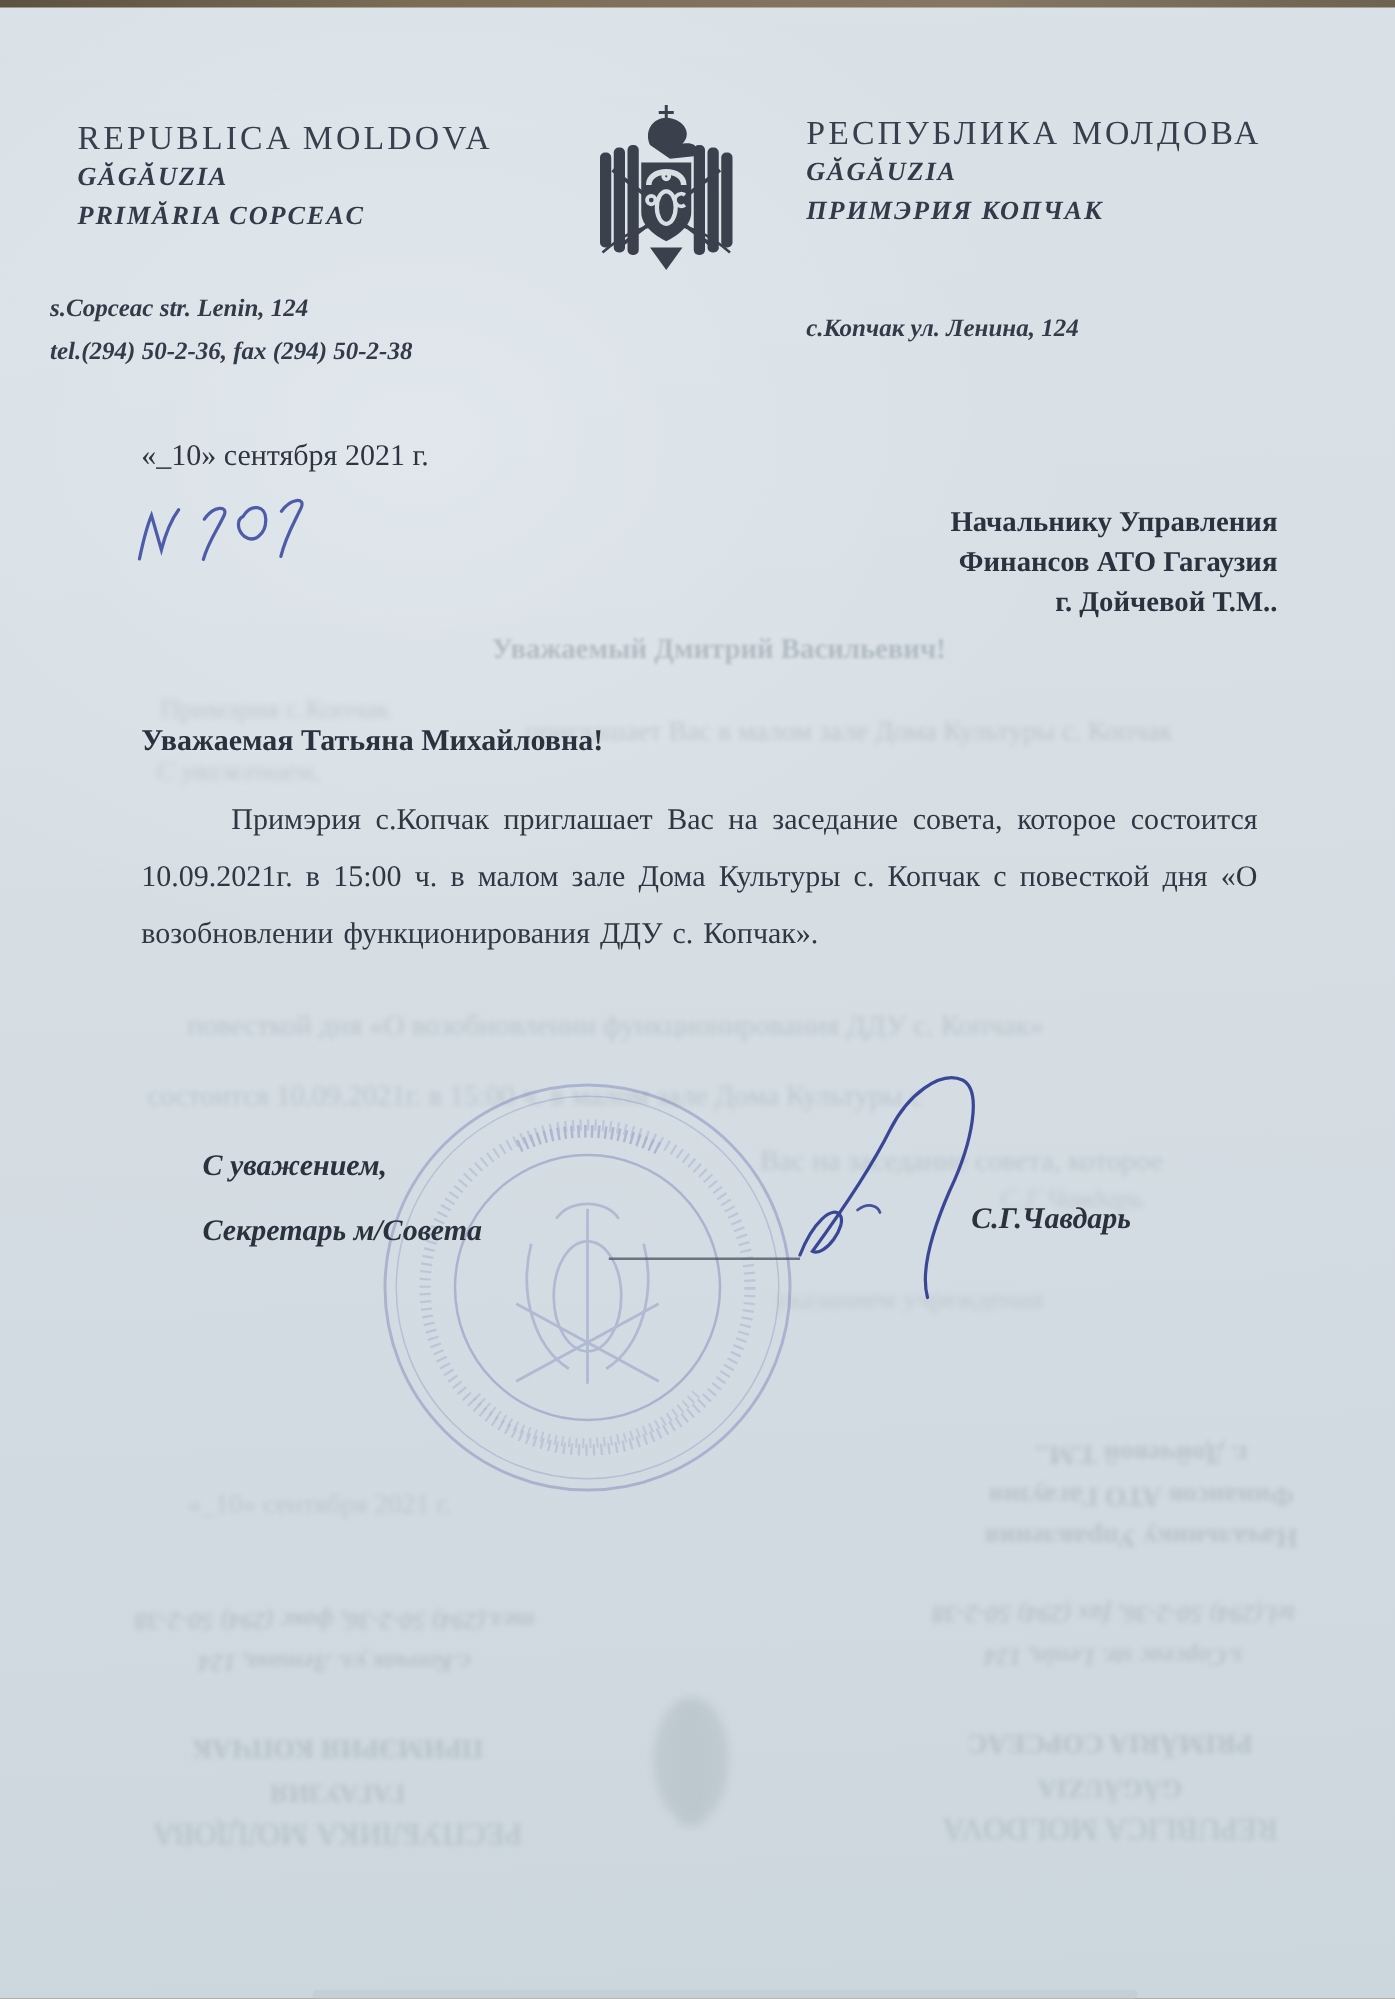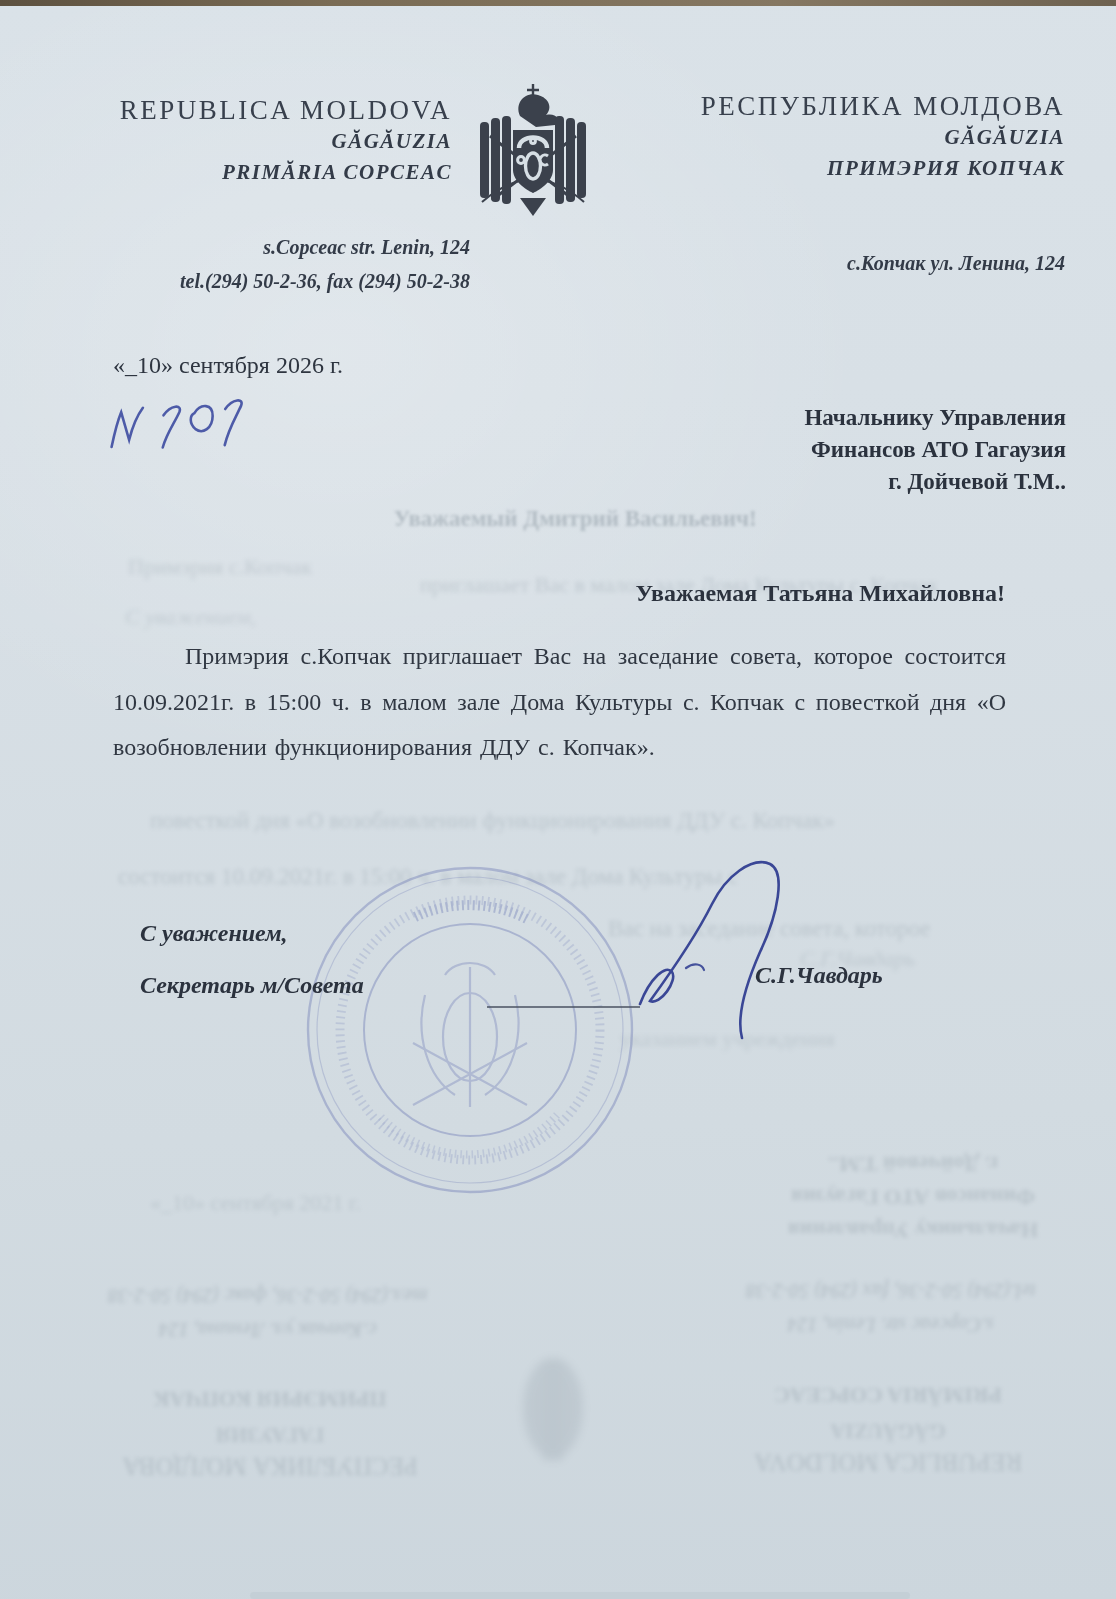--- a/index.html
+++ b/index.html
@@ -7,48 +7,48 @@
     position:relative; width:1116px; height:1599px; overflow:hidden;
     font-family:"Liberation Serif", serif; color:#2e3540;
     background:
       radial-gradient(ellipse 900px 700px at 30% 22%, rgba(255,255,255,.22), rgba(255,255,255,0) 60%),
       linear-gradient(178deg,#dae2e8 0%, #d7dfe5 38%, #d2dbe1 70%, #ccd6dd 100%);
   }
   .scan-edge-top{position:absolute;left:0;top:0;width:1116px;height:6px;background:linear-gradient(90deg,#5d5140,#7a6c55 30%,#857762 70%,#6e6250);}
   .scan-shadow-bottom{position:absolute;left:250px;top:1592px;width:660px;height:7px;background:#c2cdd4;border-radius:4px;opacity:.8;}
 
   .abs{position:absolute;}
-  .center{text-align:right;}
+  .center{text-align:left;}
   .right{text-align:right;}
 
   
   .country{font-size:27px;letter-spacing:2.5px;color:#38404d;}
   .sub{font-size:21px;font-weight:bold;font-style:italic;letter-spacing:1.5px;color:#333b48;line-height:31px;}
   .addr{font-size:20px;font-weight:bold;font-style:italic;color:#333b48;line-height:34px;}
 
   .hdr-left{left:62px;top:95px;width:390px;}
   .hdr-right{left:645px;top:91px;width:420px;}
   .addr-left{left:40px;top:230px;width:430px;}
   .addr-right{left:645px;top:226px;width:420px;margin-top:20px;}
   .emblem{left:458px;top:80px;}
 
   .date-line{left:113px;top:352px;font-size:24px;}
   .regnum{left:98px;top:392px;}
 
-  .addressee{left:648px;top:402px;width:418px;font-size:23px;font-weight:bold;line-height:32px;color:#2b323e;}
+  .addressee{left:604px;top:402px;width:418px;font-size:23px;font-weight:bold;line-height:32px;color:#2b323e;}
 
   .salutation{left:113px;top:580px;width:892px;font-size:24px;font-weight:bold;color:#2b323e;}
 
   .body-par{
     left:113px;top:634px;width:893px;
     font-size:24px;line-height:45.5px;text-align:justify;text-indent:72px;
     word-spacing:2px;color:#303742;
   }
 
-  .closing{font-size:24px;font-weight:bold;font-style:italic;color:#2b323e;}
+  .closing{font-size:24px;font-weight:bold;font-style:italic;color:#2b323e;margin-left:22px;}
   .regards{left:140px;top:920px;}
   .role{left:140px;top:972px;}
   .sig-name{left:755px;top:962px;}
   .sig-line{left:487px;top:1006px;width:153px;height:2px;background:#4a5260;opacity:.75;}
 
   
   .stamp{left:295px;top:855px;opacity:.34;filter:blur(.5px);}
   .signature{left:598px;top:818px;}
 
   
@@ -175,21 +175,21 @@
 
   <div class="abs addr-left center addr">
     <div>s.Copceac  str. Lenin, 124</div>
     <div>tel.(294) 50-2-36,  fax (294) 50-2-38</div>
   </div>
 
   <div class="abs addr-right center addr">
     <div>с.Копчак  ул. Ленина, 124</div>
   </div>
 
-  <div class="abs date-line">«_10» сентября 2026  г.</div>
+  <div class="abs date-line">«_10» сентября 2021  г.</div>
 
   <svg class="abs regnum" width="175" height="62" viewBox="0 0 175 62">
     <g fill="none" stroke="#3a49a0" stroke-width="2.6" stroke-linecap="round" opacity=".88" transform="rotate(-4 85 30)">
       <path d="M12 50 C16 36 20 24 24 16 L30 44 C34 32 40 20 46 13"></path>
       <path d="M66 22 C74 12 86 12 82 20 C76 31 68 40 63 54"></path>
       <path d="M97 22 C104 12 116 14 115 26 C114 38 104 44 97 38 C91 32 92 24 97 22 Z"></path>
       <path d="M128 20 C136 10 148 10 144 18 C138 29 130 40 125 56"></path>
     </g>
   </svg>
 

